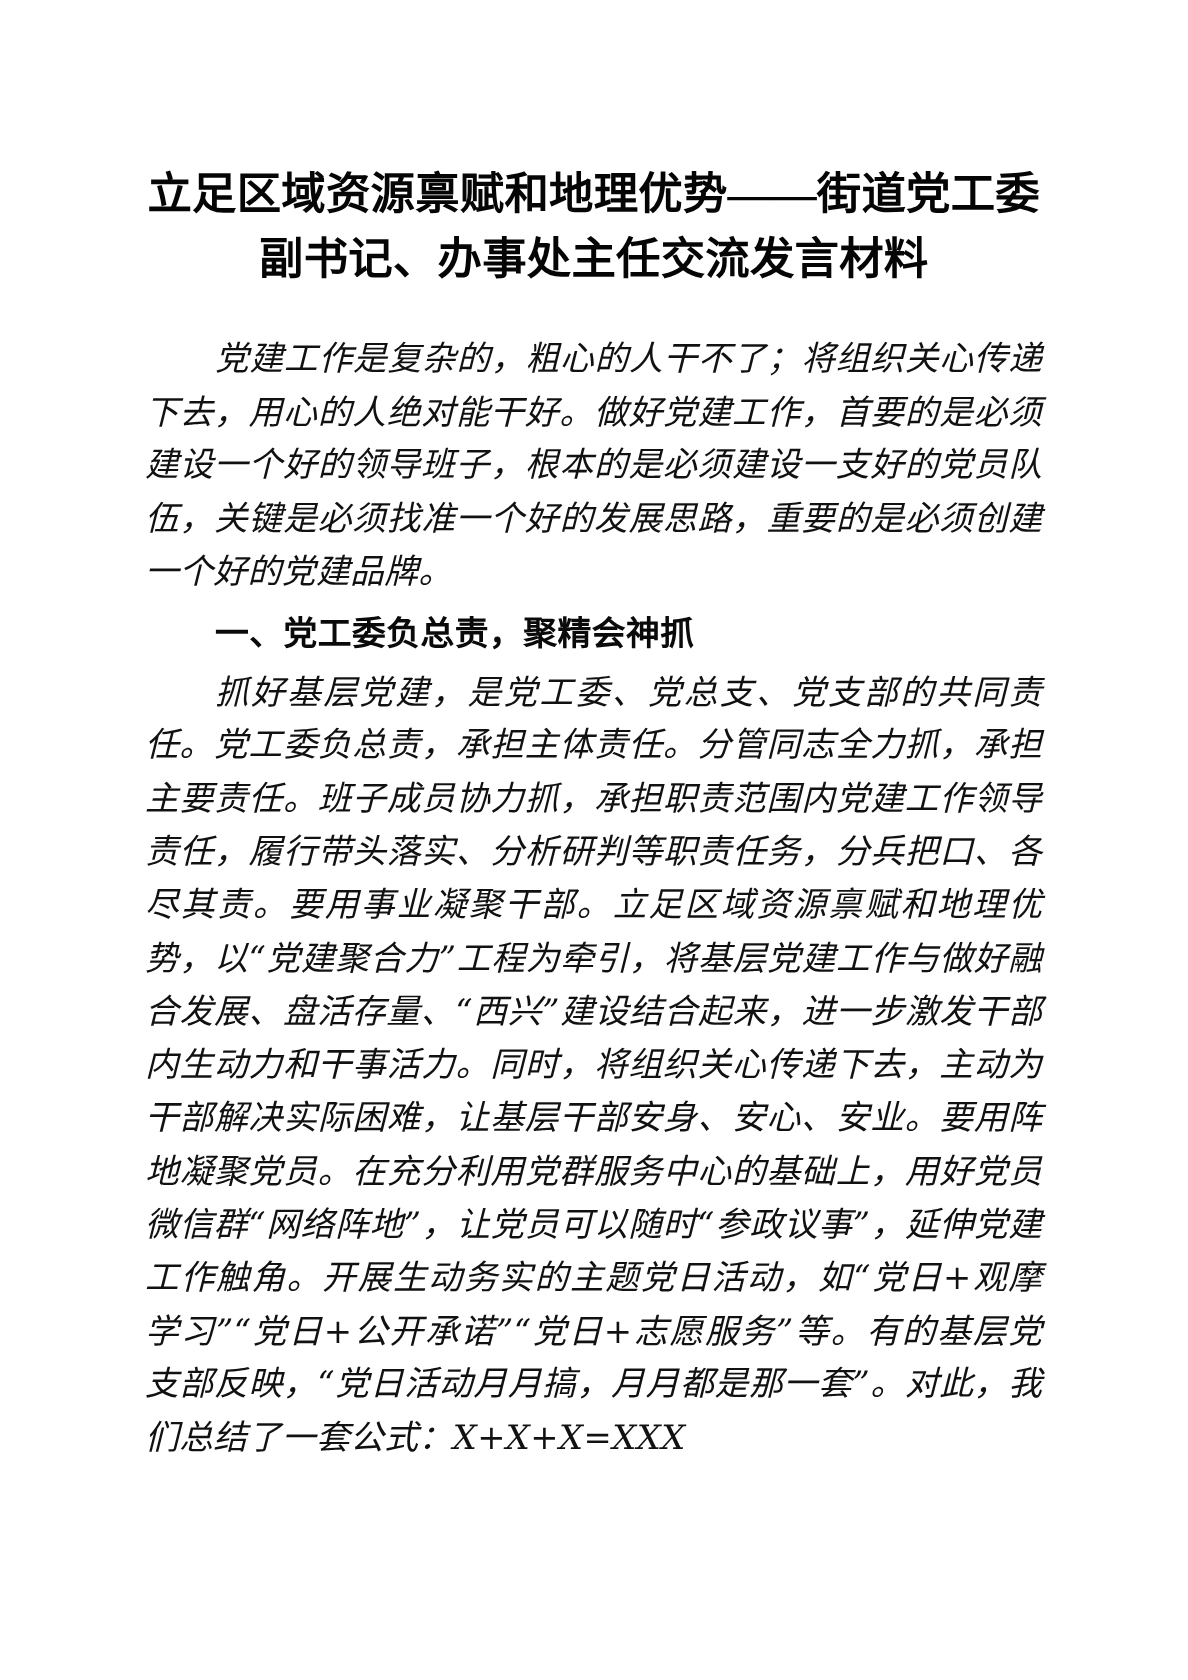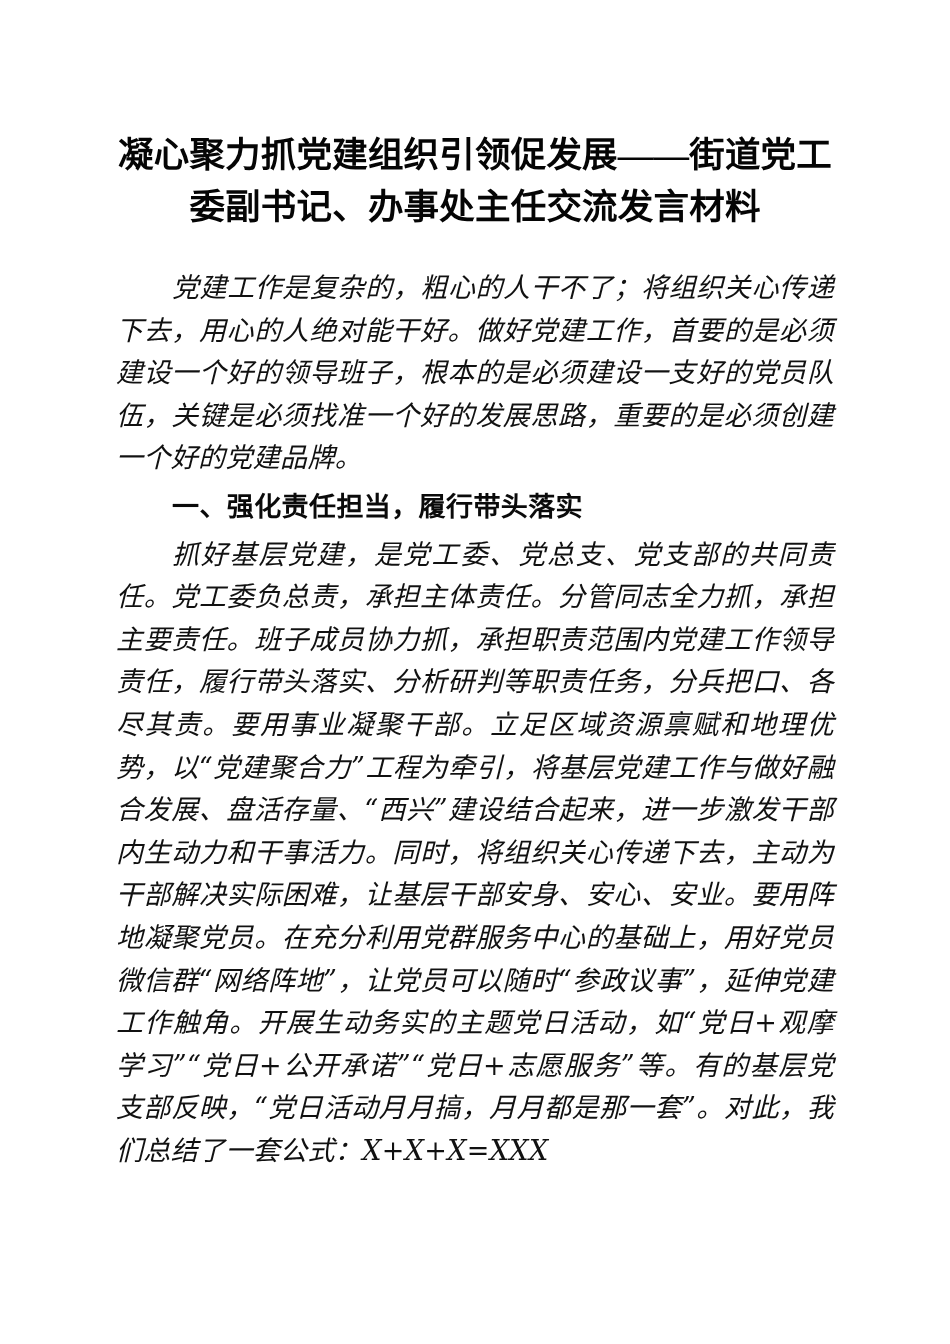--- a/index.html
+++ b/index.html
@@ -87,29 +87,29 @@
   .page-tail {
     height: 180px;
   }
 </style>
 </head>
 <body>
 
 <div class="page">
   <div class="content">
 
-    <h1 class="doc-title">凝心聚力抓党建组织引领促发展——街道党工委副书记、办事处主任交流发言材料</h1>
+    <h1 class="doc-title">立足区域资源禀赋和地理优势——街道党工委副书记、办事处主任交流发言材料</h1>
 
     <div class="gap-after-title"></div>
 
     <p class="para indent">党建工作是复杂的，粗心的人干不了；将组织关心传递下去，用心的人绝对能干好。做好党建工作，首要的是必须建设一个好的领导班子，根本的是必须建设一支好的党员队伍，关键是必须找准一个好的发展思路，重要的是必须创建一个好的党建品牌。</p>
 
     <div class="gap-before-heading"></div>
 
-    <h2 class="section-heading">一、强化责任担当，履行带头落实</h2>
+    <h2 class="section-heading">一、党工委负总责，聚精会神抓</h2>
 
     <div class="gap-after-heading"></div>
 
     <p class="para indent">抓好基层党建，是党工委、党总支、党支部的共同责任。党工委负总责，承担主体责任。分管同志全力抓，承担主要责任。班子成员协力抓，承担职责范围内党建工作领导责任，履行带头落实、分析研判等职责任务，分兵把口、各尽其责。要用事业凝聚干部。立足区域资源禀赋和地理优势，以“党建聚合力”工程为牵引，将基层党建工作与做好融合发展、盘活存量、“西兴”建设结合起来，进一步激发干部内生动力和干事活力。同时，将组织关心传递下去，主动为干部解决实际困难，让基层干部安身、安心、安业。要用阵地凝聚党员。在充分利用党群服务中心的基础上，用好党员微信群“网络阵地”，让党员可以随时“参政议事”，延伸党建工作触角。开展生动务实的主题党日活动，如“党日+观摩学习”“党日+公开承诺”“党日+志愿服务”等。有的基层党支部反映，“党日活动月月搞，月月都是那一套”。对此，我们总结了一套公式：X+X+X=XXX</p>
 
     <div class="page-tail"></div>
 
   </div>
 </div>
 

